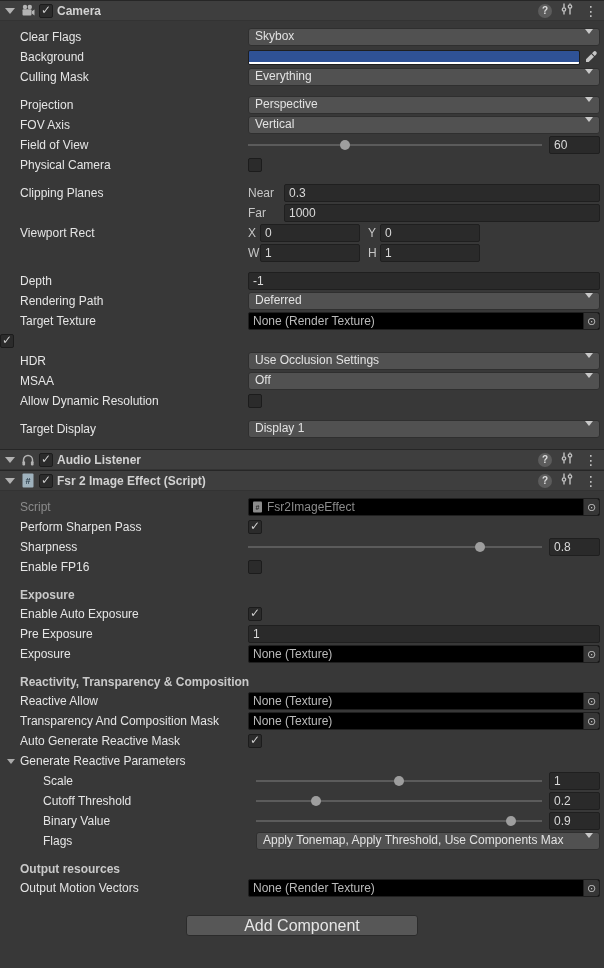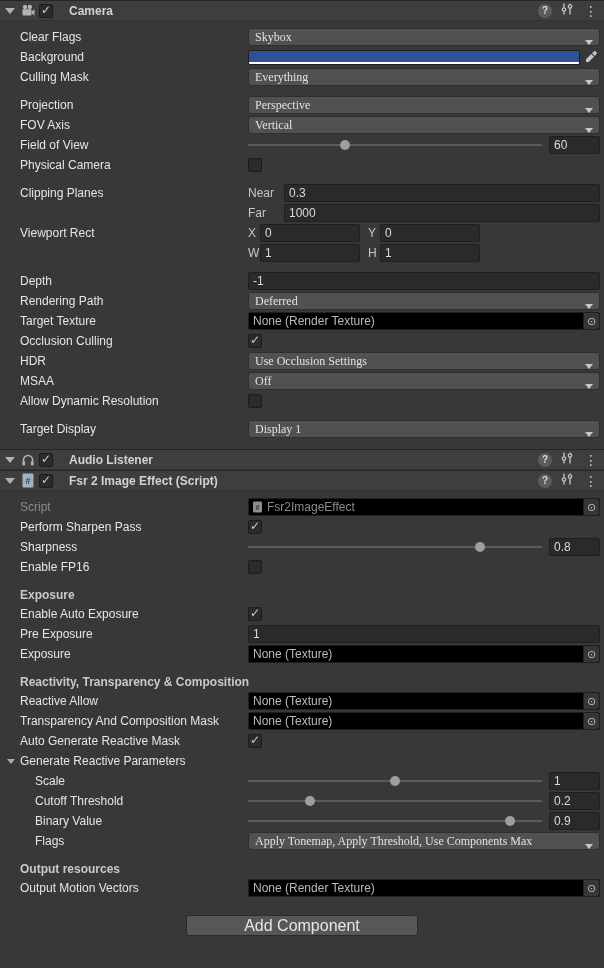--- a/index.html
+++ b/index.html
@@ -28,21 +28,21 @@
     margin-right:4px;
     flex:none;
   }
   .foldout-arrow.small {
     border-left:4px solid transparent;
     border-right:4px solid transparent;
     border-top:5px solid #aaaaaa;
     margin-right:5px;
   }
   .comp-icon { width:17px; height:16px; margin-right:3px; display:flex; align-items:center; justify-content:center; flex:none; }
-  .comp-title { font-weight:bold; color:#d2d2d2; margin-left:16px; white-space:nowrap; }
+  .comp-title { font-weight:bold; color:#d2d2d2; margin-left:4px; white-space:nowrap; }
   .header-right { margin-left:auto; display:flex; align-items:center; gap:8px; }
   .help-icon {
     width:14px; height:14px; border-radius:50%;
     background:#5c5c5c; color:#dcdcdc;
     font-size:10px; font-weight:bold;
     display:flex; align-items:center; justify-content:center;
   }
   .kebab-icon { font-size:14px; color:#c8c8c8; line-height:14px; padding:0 2px; }
   
   .checkbox {
@@ -60,45 +60,44 @@
   }
   
   .comp-body { padding-top:5px; }
   .row { display:flex; align-items:center; height:18px; margin:2px 4px 0 0; }
   .row .label {
     width:248px; flex:none;
     padding-left:20px;
     color:#e5e5e5;
     white-space:nowrap; overflow:hidden;
   }
-  .row .label.indent { padding-left:35px; }
+  .row .label.indent { padding-left:35px;margin-left:8px; }
   .row .label.dim { color:#8b8b8b; }
   .row .label.foldout-label { display:flex; align-items:center; padding-left:7px; }
   .row .field { flex:1; display:flex; align-items:center; min-width:0; }
   .gap-sm { height:8px; }
   .gap-md { height:11px; }
   .section-header {
     padding-left:20px;
     margin-top:11px;
     height:16px;
     display:flex; align-items:center;
     font-weight:bold; color:#c9c9c9;
     white-space:nowrap;
   }
   
   .dropdown {
     flex:1; height:18px;
     background:#515151;
     border:1px solid #2f2f2f;
     border-radius:3px;
-    display:flex; align-items:flex-end;
+    display:flex; align-items:flex-start;
     padding:0 6px;
     color:#e2e2e2;
     min-width:0;
-    font-family:Liberation Serif, serif;
   }
   .dropdown .dd-text { flex:1; white-space:nowrap; overflow:hidden; }
   .dd-arrow {
     width:0; height:0; flex:none;
     border-left:4px solid transparent;
     border-right:4px solid transparent;
     border-top:5px solid #c8c8c8;
     margin-left:4px;
   }
   .text-field {
@@ -341,21 +340,20 @@
     <span class="label">Target Texture</span>
     <div class="field">
       <div class="obj-field">
         <span class="obj-text">None (Render Texture)</span>
         <span class="obj-picker">⊙</span>
       </div>
     </div>
   </div>
 
   <div class="row">
-    <span class="label">Occlusion Culling</span>
     <div class="field">
       <span class="checkbox checked"></span>
     </div>
   </div>
 
   <div class="row">
     <span class="label">HDR</span>
     <div class="field">
       <div class="dropdown">
         <span class="dd-text">Use Occlusion Settings</span>

